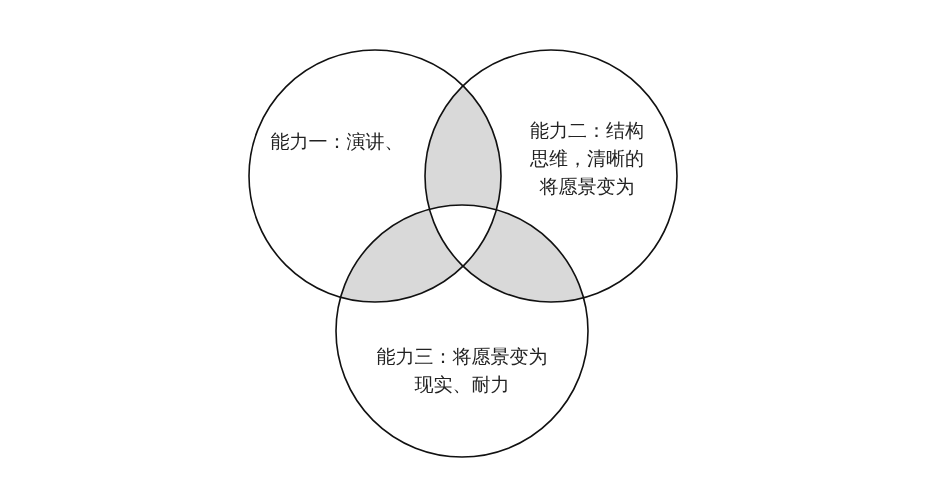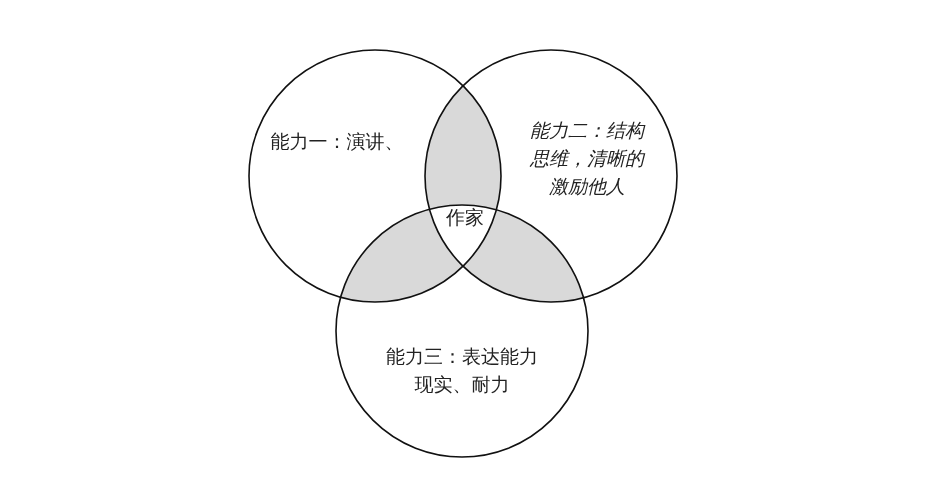--- a/index.html
+++ b/index.html
@@ -40,26 +40,25 @@
   </g>
   <circle cx="375" cy="176" r="126" fill="none" stroke="#111" stroke-width="1.6"></circle>
   <circle cx="551" cy="176" r="126" fill="none" stroke="#111" stroke-width="1.6"></circle>
   <circle cx="462" cy="331" r="126" fill="none" stroke="#111" stroke-width="1.6"></circle>
 </svg>
 
 <div class="lbl" style="left:262px; top:128px; width:150px;font-family:Liberation Serif, serif;">
   <div>能力一：演讲、</div>
 </div>
 
-<div class="lbl" style="left:512px; top:116px; width:150px;font-style:italic;">
+<div class="lbl" style="left:512px; top:116px; width:150px;">
   <div>能力二：结构</div>
   <div>思维，清晰的</div>
-  <div>激励他人</div>
+  <div>将愿景变为</div>
 </div>
 
 <div class="lbl" style="left:362px; top:342px; width:200px;">
-  <div>能力三：表达能力</div>
+  <div>能力三：将愿景变为</div>
   <div>现实、耐力</div>
 </div>
 
 <div class="lbl" style="left:415px; top:204px; width:100px; line-height:26px;">
-  <div>作家</div>
 </div>
 
 </body></html>

